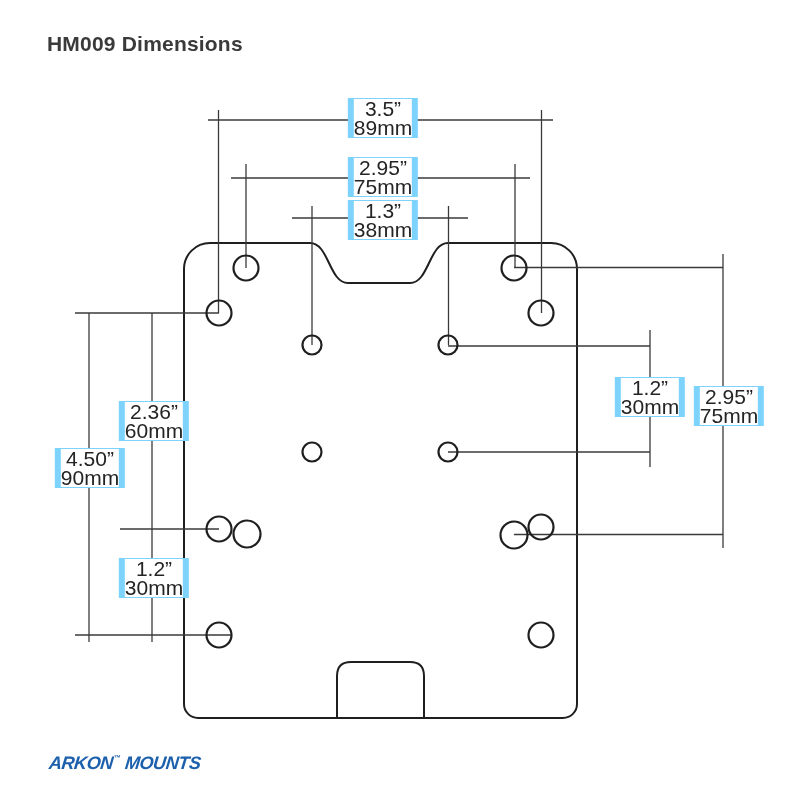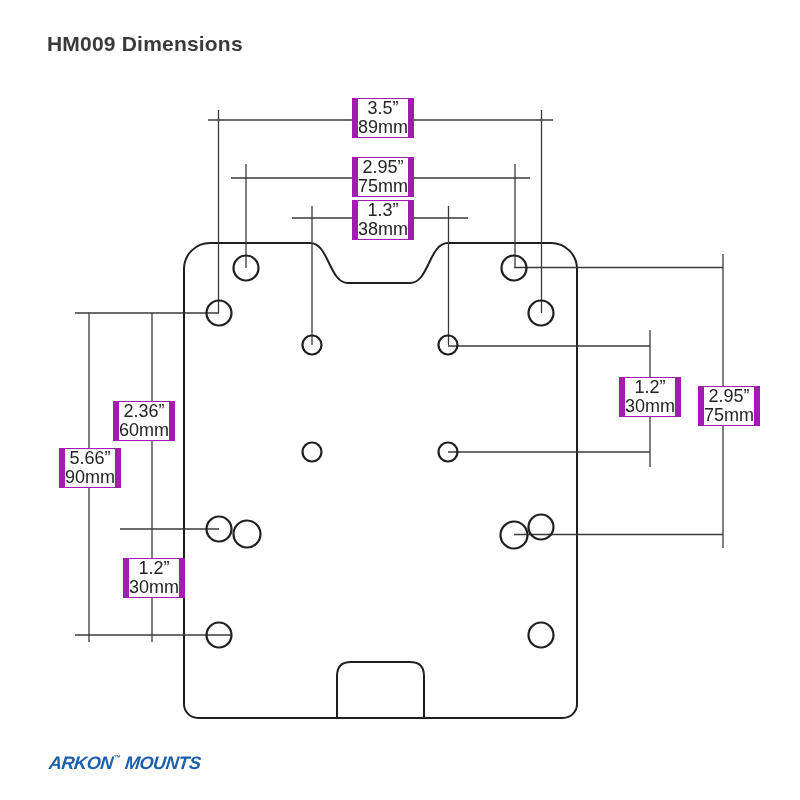--- a/index.html
+++ b/index.html
@@ -5,22 +5,22 @@
   html,body{margin:0;padding:0;background:#fff;}
   body{width:800px;height:800px;position:relative;overflow:hidden;
        font-family:"Liberation Sans","DejaVu Sans",sans-serif;}
   .canvas{position:absolute;inset:0;background:#ffffff;}
 
   .page-title{position:absolute;left:47px;top:32px;font-size:21px;font-weight:700;
               color:#3a3a3a;letter-spacing:.2px;}
 
   svg.diagram{position:absolute;left:0;top:0;}
 
-  .dim-label{position:absolute;transform:translate(-50%,-50%);background:#a21caf;
-             padding:1px 6px;text-align:center;font-size:18px;line-height:19px;
+  .dim-label{position:absolute;transform:translate(-50%,-50%);background:#7dd3fc;
+             padding:1px 6px;text-align:center;font-size:21px;line-height:19px;
              color:#242424;white-space:nowrap;}
   .dim-label div{background:#ffffff;}
 
   .brand{position:absolute;left:49px;top:753px;color:#1d60ac;font-size:18px;
          font-weight:800;font-style:italic;letter-spacing:-0.4px;
          transform:skewX(-6deg);white-space:nowrap;}
   .brand .tm{font-size:7px;vertical-align:9px;letter-spacing:0;}
   .brand .w2{margin-left:5px;}
 </style>
 </head>
@@ -92,24 +92,24 @@
   </div>
   <div class="dim-label" style="left:383px;top:177px">
     <div>2.95”</div>
     <div>75mm</div>
   </div>
   <div class="dim-label" style="left:383px;top:220px">
     <div>1.3”</div>
     <div>38mm</div>
   </div>
   <div class="dim-label" style="left:90px;top:468px">
-    <div>5.66”</div>
+    <div>4.50”</div>
     <div>90mm</div>
   </div>
-  <div class="dim-label" style="left:144px;top:421px">
+  <div class="dim-label" style="left:154px;top:421px">
     <div>2.36”</div>
     <div>60mm</div>
   </div>
   <div class="dim-label" style="left:154px;top:578px">
     <div>1.2”</div>
     <div>30mm</div>
   </div>
   <div class="dim-label" style="left:650px;top:397px">
     <div>1.2”</div>
     <div>30mm</div>

